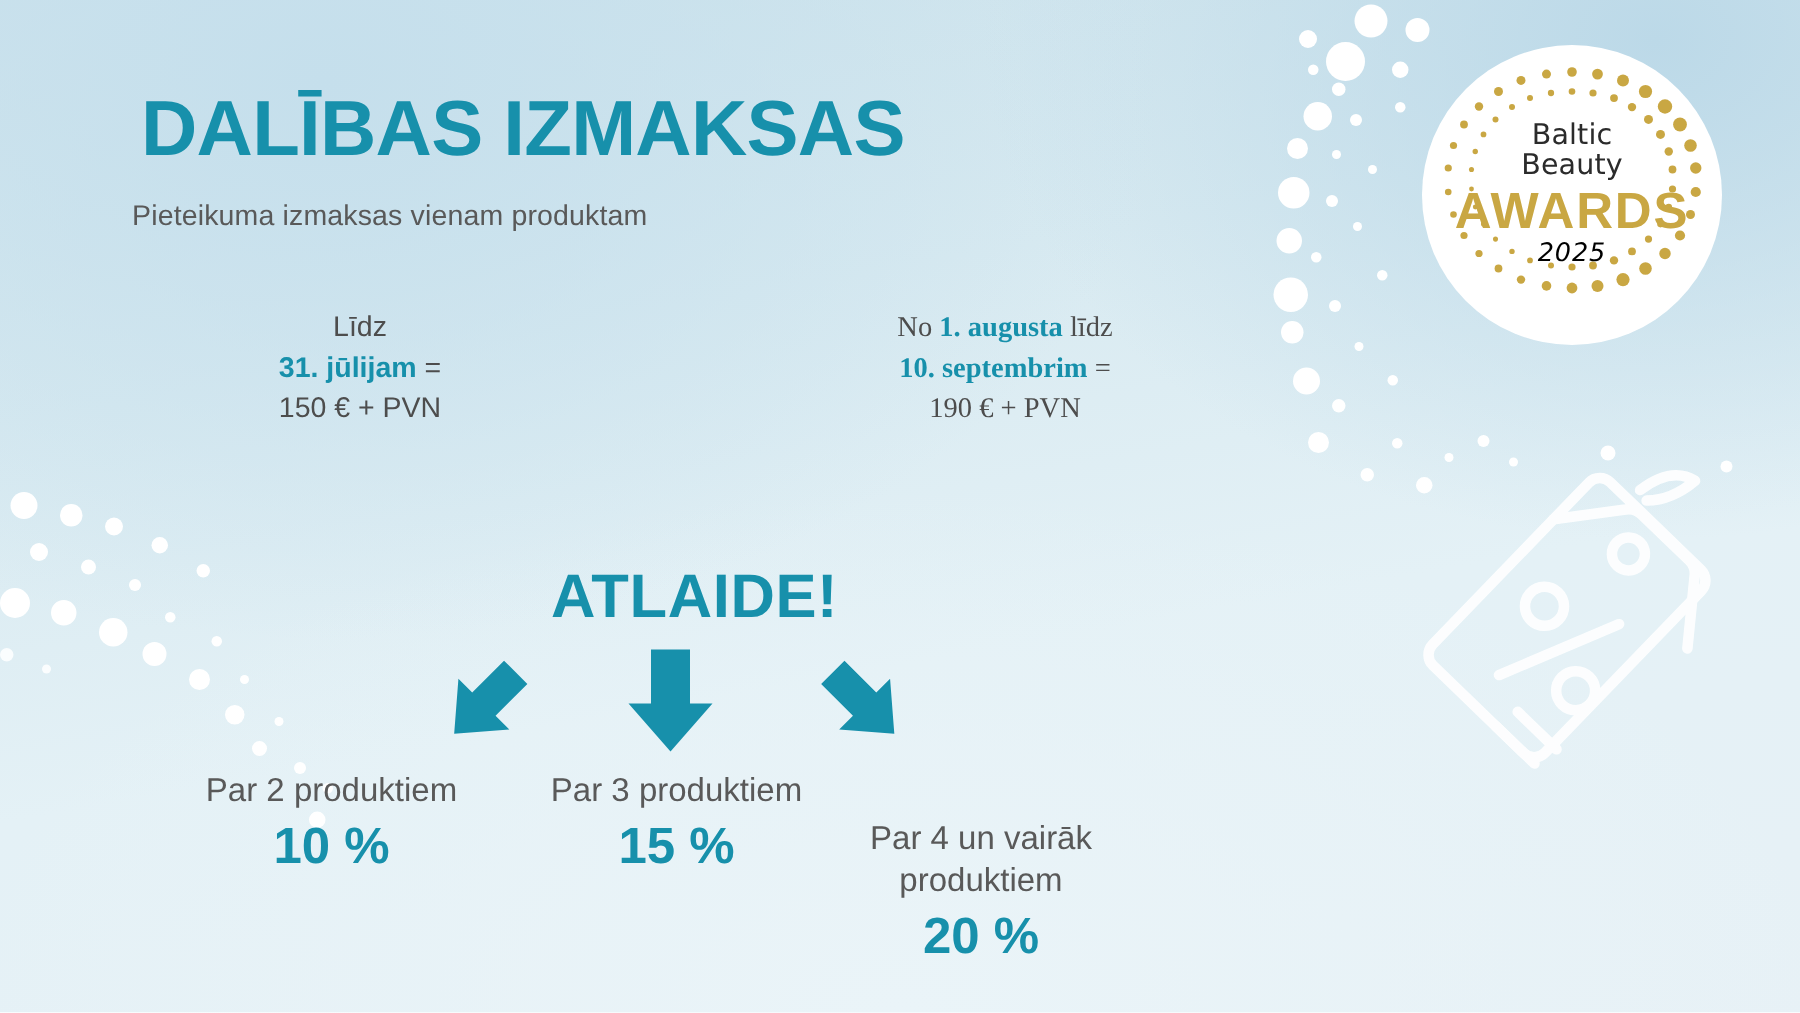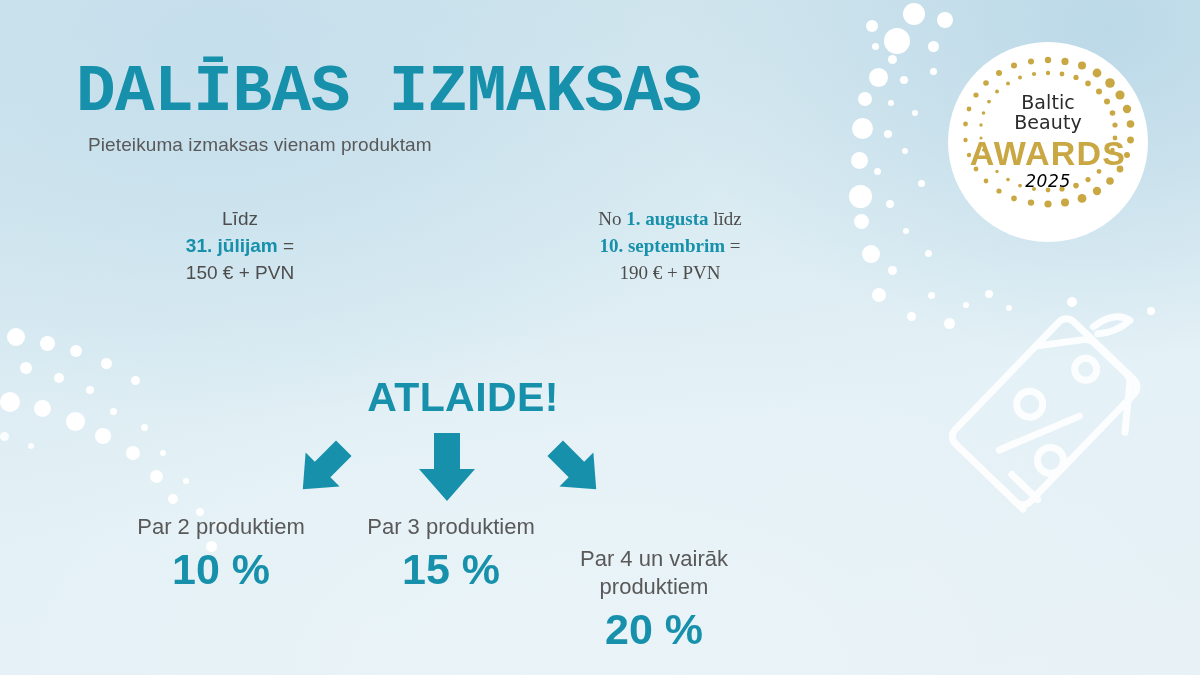--- a/index.html
+++ b/index.html
@@ -37,21 +37,21 @@
     width: 300px;
     height: 300px;
     opacity: .92;
     pointer-events: none;
   }
 
   
   #award-badge {
     position: absolute;
     left: 948px;
-    top: 42px;
+    top: 30px;
     width: 200px;
     height: 200px;
     border-radius: 50%;
     background: #ffffff;
     box-shadow: 0 0 0 0 rgba(0,0,0,0);
   }
   #award-badge .badge-inner {
     position: absolute;
     inset: 0;
     display: flex;
@@ -79,29 +79,28 @@
     font-family: "DejaVu Sans", sans-serif;
     font-size: 17px;
     color: #000000;
     letter-spacing: .6px;
     font-style: italic;
   }
 
   
   #title {
     position: absolute;
-    left: 76px;
+    left: 94px;
     top: 60px;
-    font-size: 66px;
+    font-size: 52px;
     font-weight: bold;
     letter-spacing: -0.5px;
     color: #1790ab;
     line-height: 1;
     white-space: nowrap;
-    font-family: Liberation Mono, monospace;
   }
   #subtitle {
     position: absolute;
     left: 88px;
     top: 134px;
     font-size: 19px;
     color: #595959;
     letter-spacing: .1px;
     white-space: nowrap;
   }
@@ -139,21 +138,21 @@
   .arrow { position: absolute; }
 
   
   .tier { position: absolute; text-align: center; }
   .tier-label {
     font-size: 22px;
     color: #595959;
     line-height: 1.28;
   }
   .tier-value {
-    font-size: 43px;
+    font-size: 34px;
     font-weight: bold;
     color: #1790ab;
     line-height: 1.12;
     margin-top: 4px;
   }
   #tier-0 { left: 103px; top: 513px; width: 236px; }
   #tier-1 { left: 336px; top: 513px; width: 230px; }
   #tier-2 { left: 558px; top: 497px; width: 192px; margin-top: 48px; }
 </style>
 </head>

